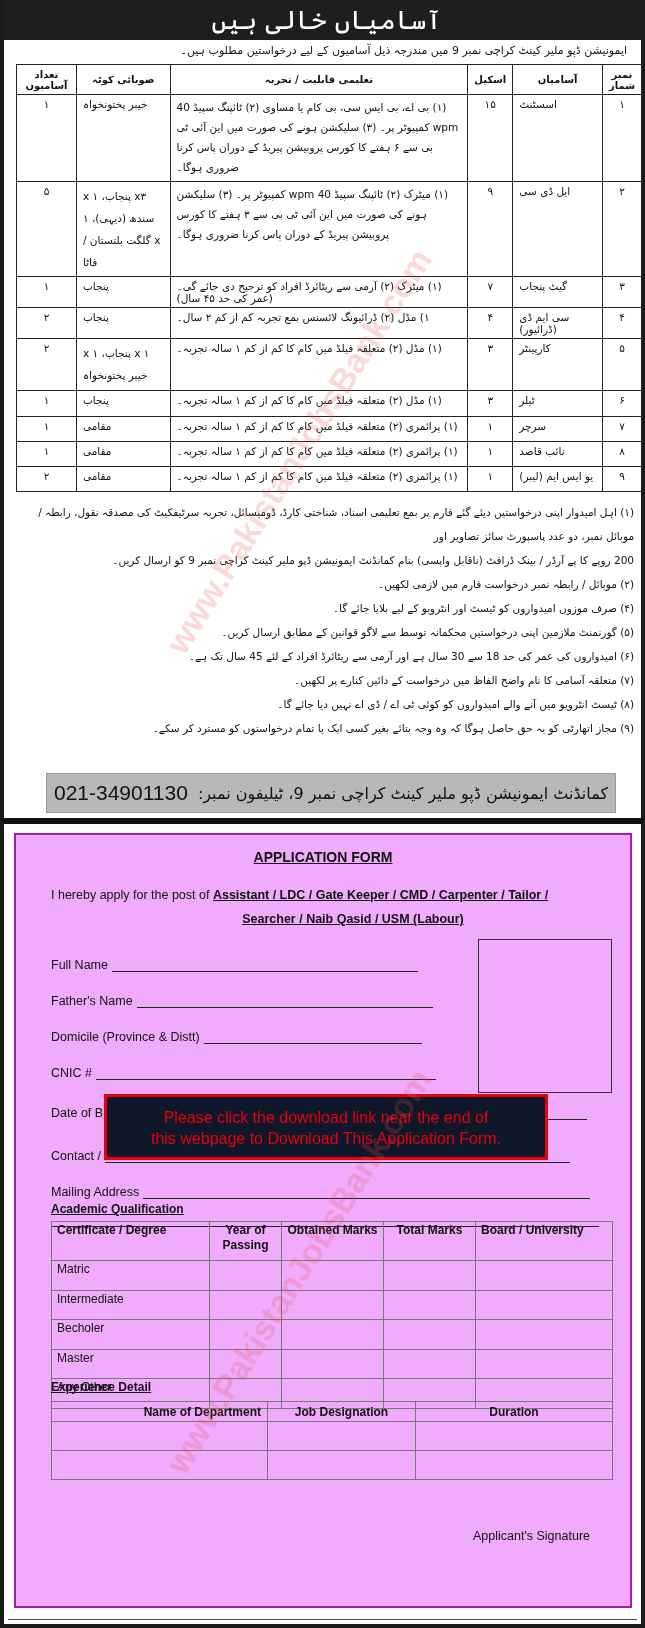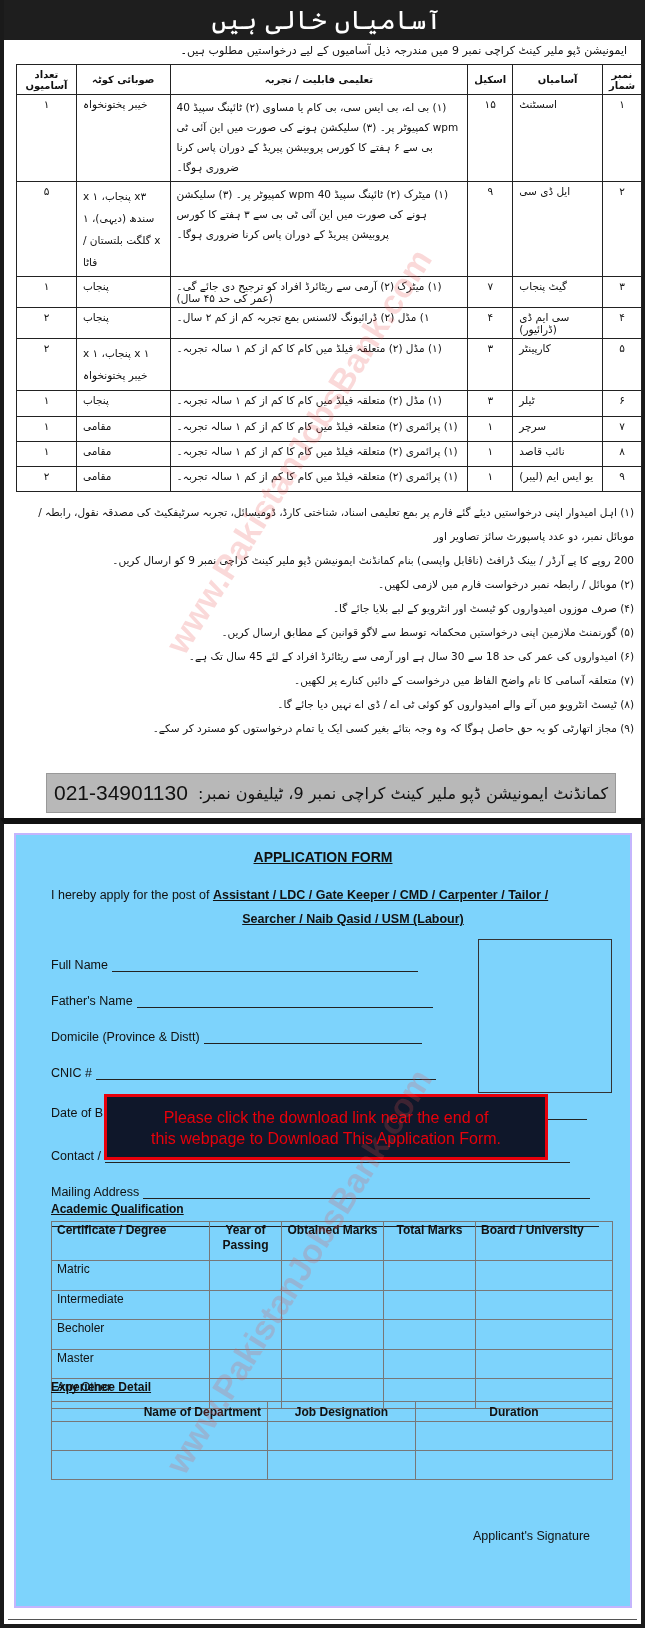--- a/index.html
+++ b/index.html
@@ -25,21 +25,21 @@
   .terms { position: absolute; left: 12px; top: 500px; width: 620px; direction: rtl; font-size: 10.5px; line-height: 24px; }
   .terms div { text-align: right; padding-right: 2px; }
 
   .contact-bar { position: absolute; left: 42px; top: 773px; width: 570px; height: 40px; background: #b8b8b8;
     border: 1px solid #999; display: flex; align-items: center; justify-content: center; gap: 10px; direction: rtl; font-size: 16px; }
   .contact-bar .num { direction: ltr; font-family: "Liberation Sans", sans-serif; font-size: 21px; }
 
   
   .form-outer { position: absolute; left: 0; top: 818px; width: 645px; height: 810px; background: #fff;
     border: 4px solid #1a1a1a; border-top: 6px solid #111; }
-  .form-inner { position: absolute; left: 10px; top: 9px; width: 618px; height: 775px; border: 2px solid #c4b5fd; background: #7dd3fc; }
+  .form-inner { position: absolute; left: 10px; top: 9px; width: 618px; height: 775px; border: 2px solid #a21caf; background: #f0abfc; }
   .form-outer-line { position: absolute; left: 4px; right: 4px; bottom: 4px; height: 3px; border-bottom: 1px solid #555; }
 
   .f { font-family: "Liberation Sans", sans-serif; color: #111; }
   .form-title { position: absolute; left: 0; width: 100%; top: 14px; text-align: center; font-weight: bold; font-size: 14px; text-decoration: underline; }
   .apply-line { position: absolute; left: 35px; top: 53px; font-size: 12.5px; }
   .apply-posts { font-weight: bold; text-decoration: underline; }
   .apply-line2 { position: absolute; left: 0; width: 100%; top: 77px; text-align: center; font-size: 12.5px; font-weight: bold; text-decoration: underline; padding-left: 60px; }
 
   .photo-box { position: absolute; left: 462px; top: 104px; width: 134px; height: 154px; border: 1.5px solid #333; }
 

